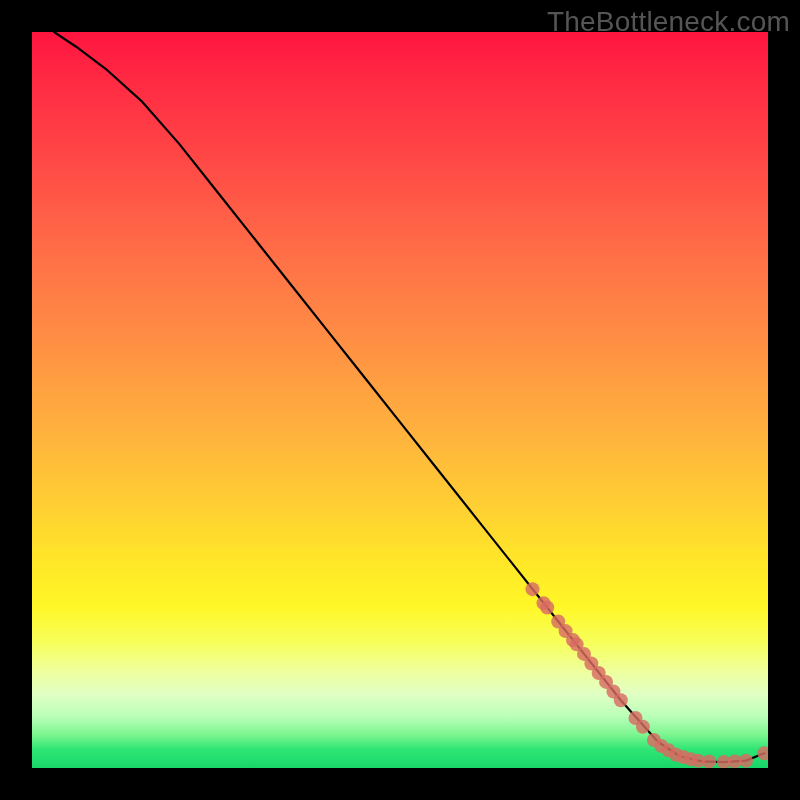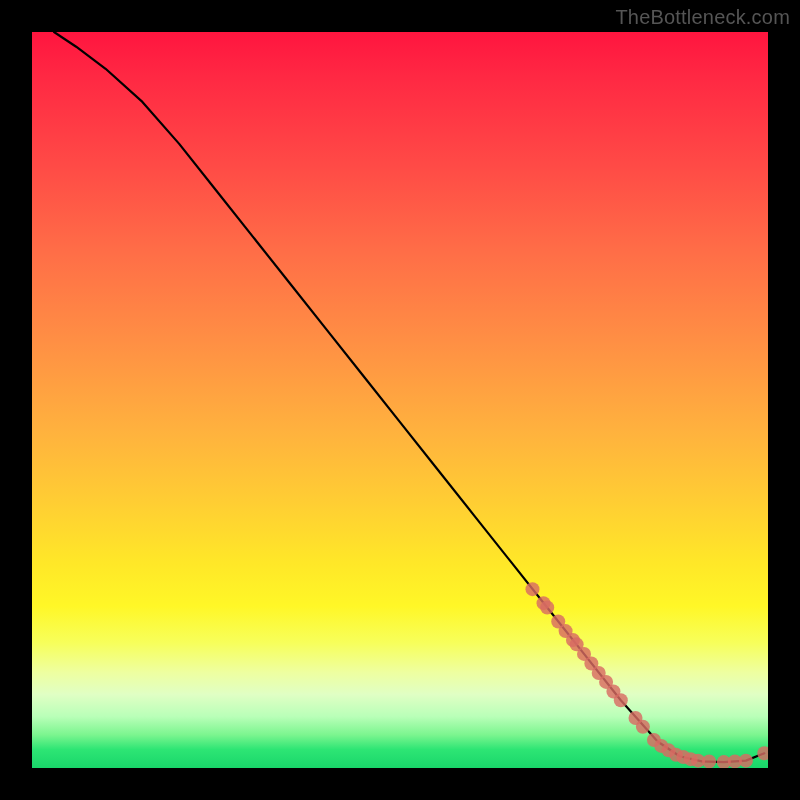--- a/index.html
+++ b/index.html
@@ -14,21 +14,21 @@
     position: relative;
     width: 800px;
     height: 800px;
     background: #000;
   }
   .watermark {
     position: absolute;
     top: 6px;
     right: 10px;
     color: #555;
-    font-size: 20px;
+    font-size: 28px;
     font-weight: 500;
     z-index: 10;
     letter-spacing: 0.2px;
   }
   .plot-area {
     position: absolute;
     top: 32px;
     left: 32px;
     width: 736px;
     height: 736px;

